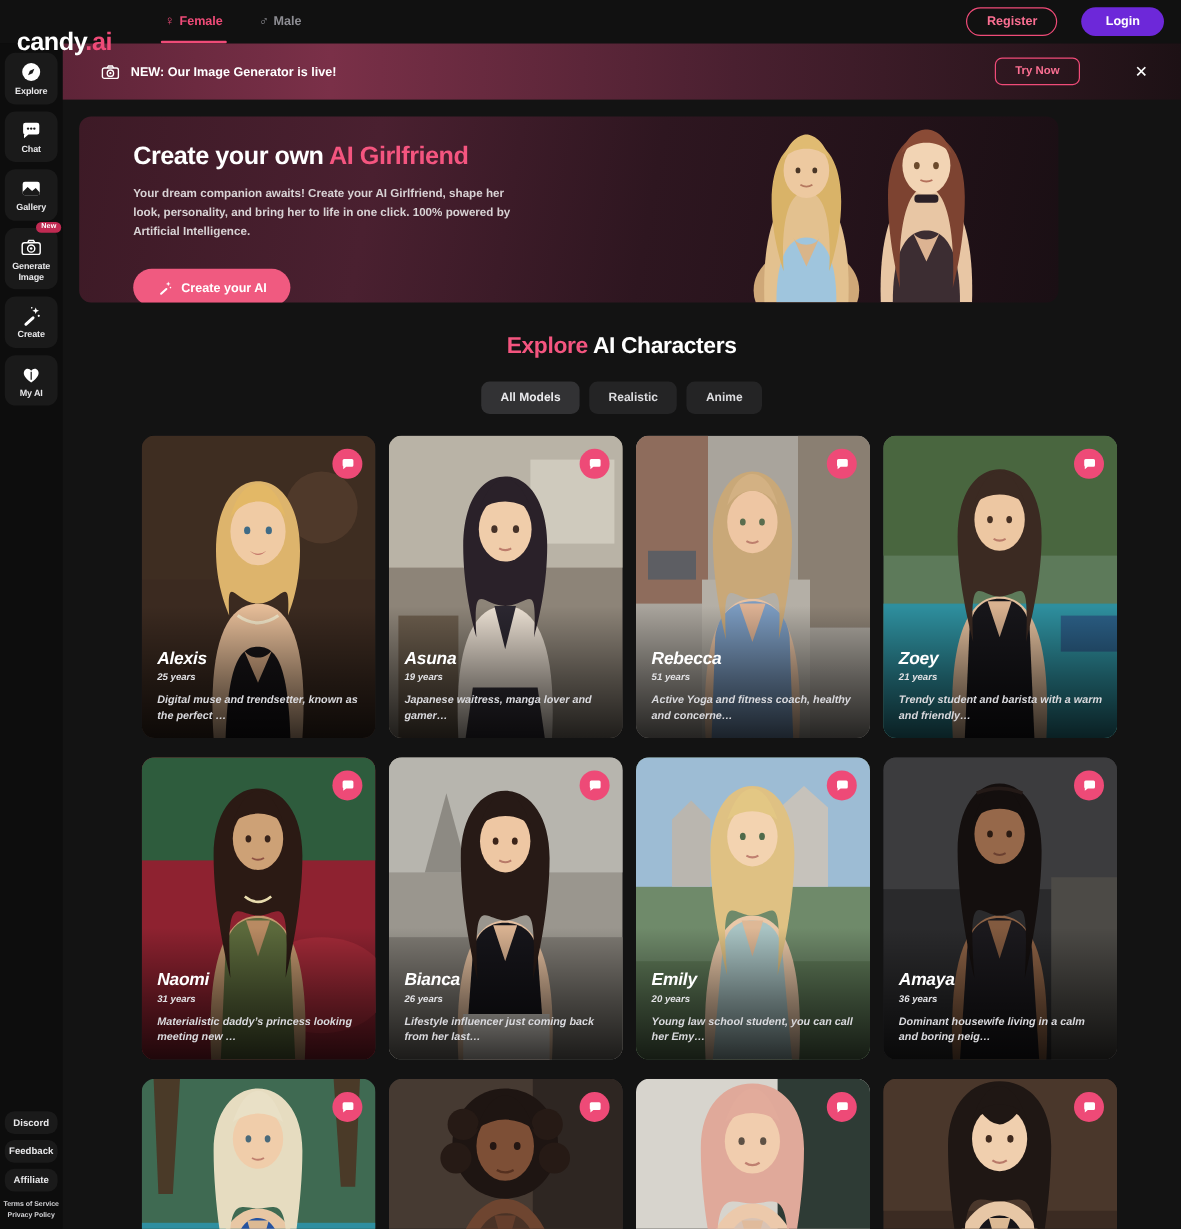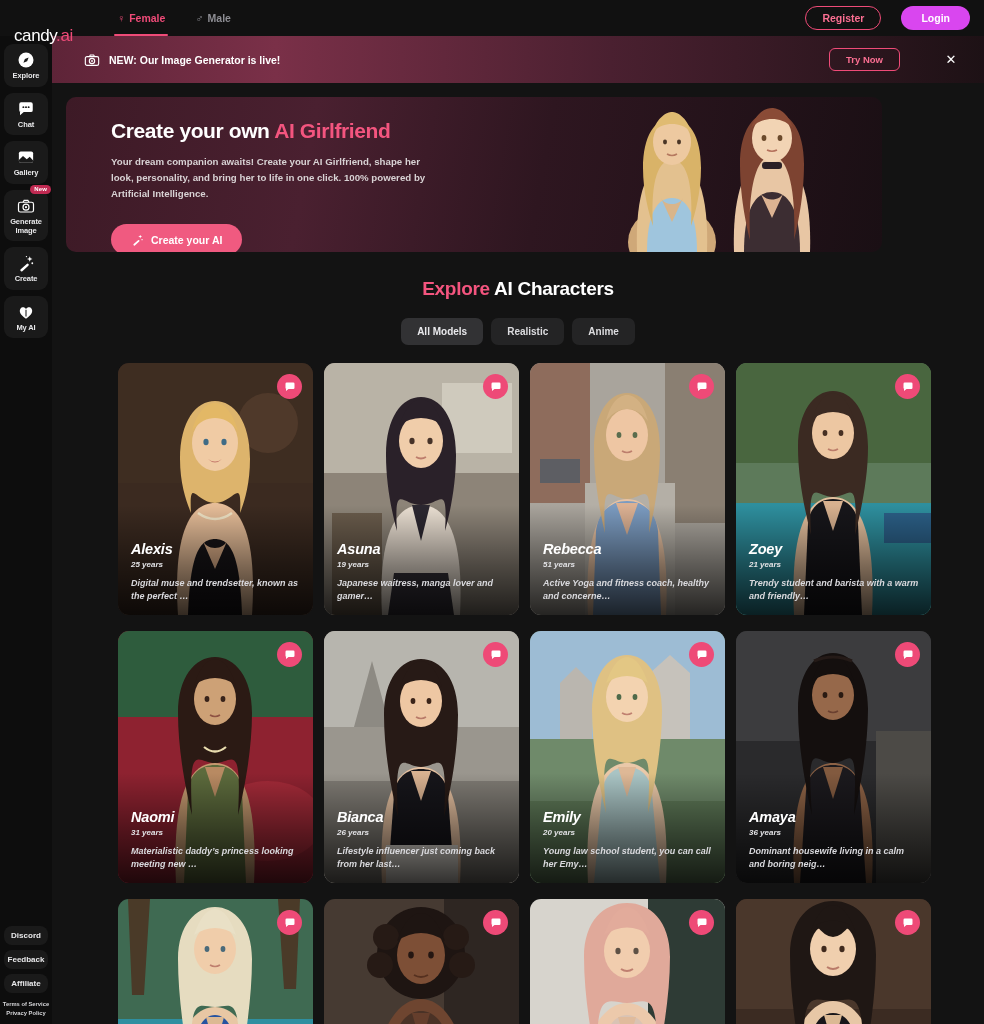--- a/index.html
+++ b/index.html
@@ -13,21 +13,21 @@
 
   
   .topbar {
     position: absolute; top: 0; left: 0; width: 984px; height: 36px;
     background: #111111;
     display: flex; align-items: center;
     z-index: 40;
   }
   .logo {
     margin-left: 14px;
-    font-size: 17px; font-weight: 400; letter-spacing: -0.4px;
+    font-size: 21px; font-weight: 700; letter-spacing: -0.4px;
     color: #ffffff;
     margin-top: 36px;
   }
   .logo .dot-ai { color: #ef4b78; }
   .gender-tabs { display: flex; margin-left: 44px; height: 36px; align-items: center; gap: 30px; }
   .gtab {
     display: flex; align-items: center; gap: 4px;
     font-size: 10.5px; font-weight: 700;
     color: #8d8d93; height: 36px; position: relative;
     cursor: pointer;
@@ -39,21 +39,21 @@
   }
   .gsym { font-size: 11px; line-height: 1; }
   .topbar-right { margin-left: auto; display: flex; align-items: center; gap: 20px; margin-right: 14px; }
   .btn-register {
     border: 1px solid #ef4b78; color: #fb6f92;
     background: transparent; border-radius: 13px;
     font-size: 10.5px; font-weight: 700;
     padding: 5px 16px; cursor: pointer;
   }
   .btn-login {
-    border: none; background: #d946ef; color: #ffffff;
+    border: none; background: #6d28d9; color: #ffffff;
     border-radius: 13px; font-size: 10.5px; font-weight: 700;
     padding: 6px 20px; cursor: pointer;
   }
 
   
   .sidebar {
     position: absolute; top: 36px; left: 0; width: 52px; height: 988px;
     background: #0d0d0d;
     display: flex; flex-direction: column; align-items: center;
     padding-top: 8px;

